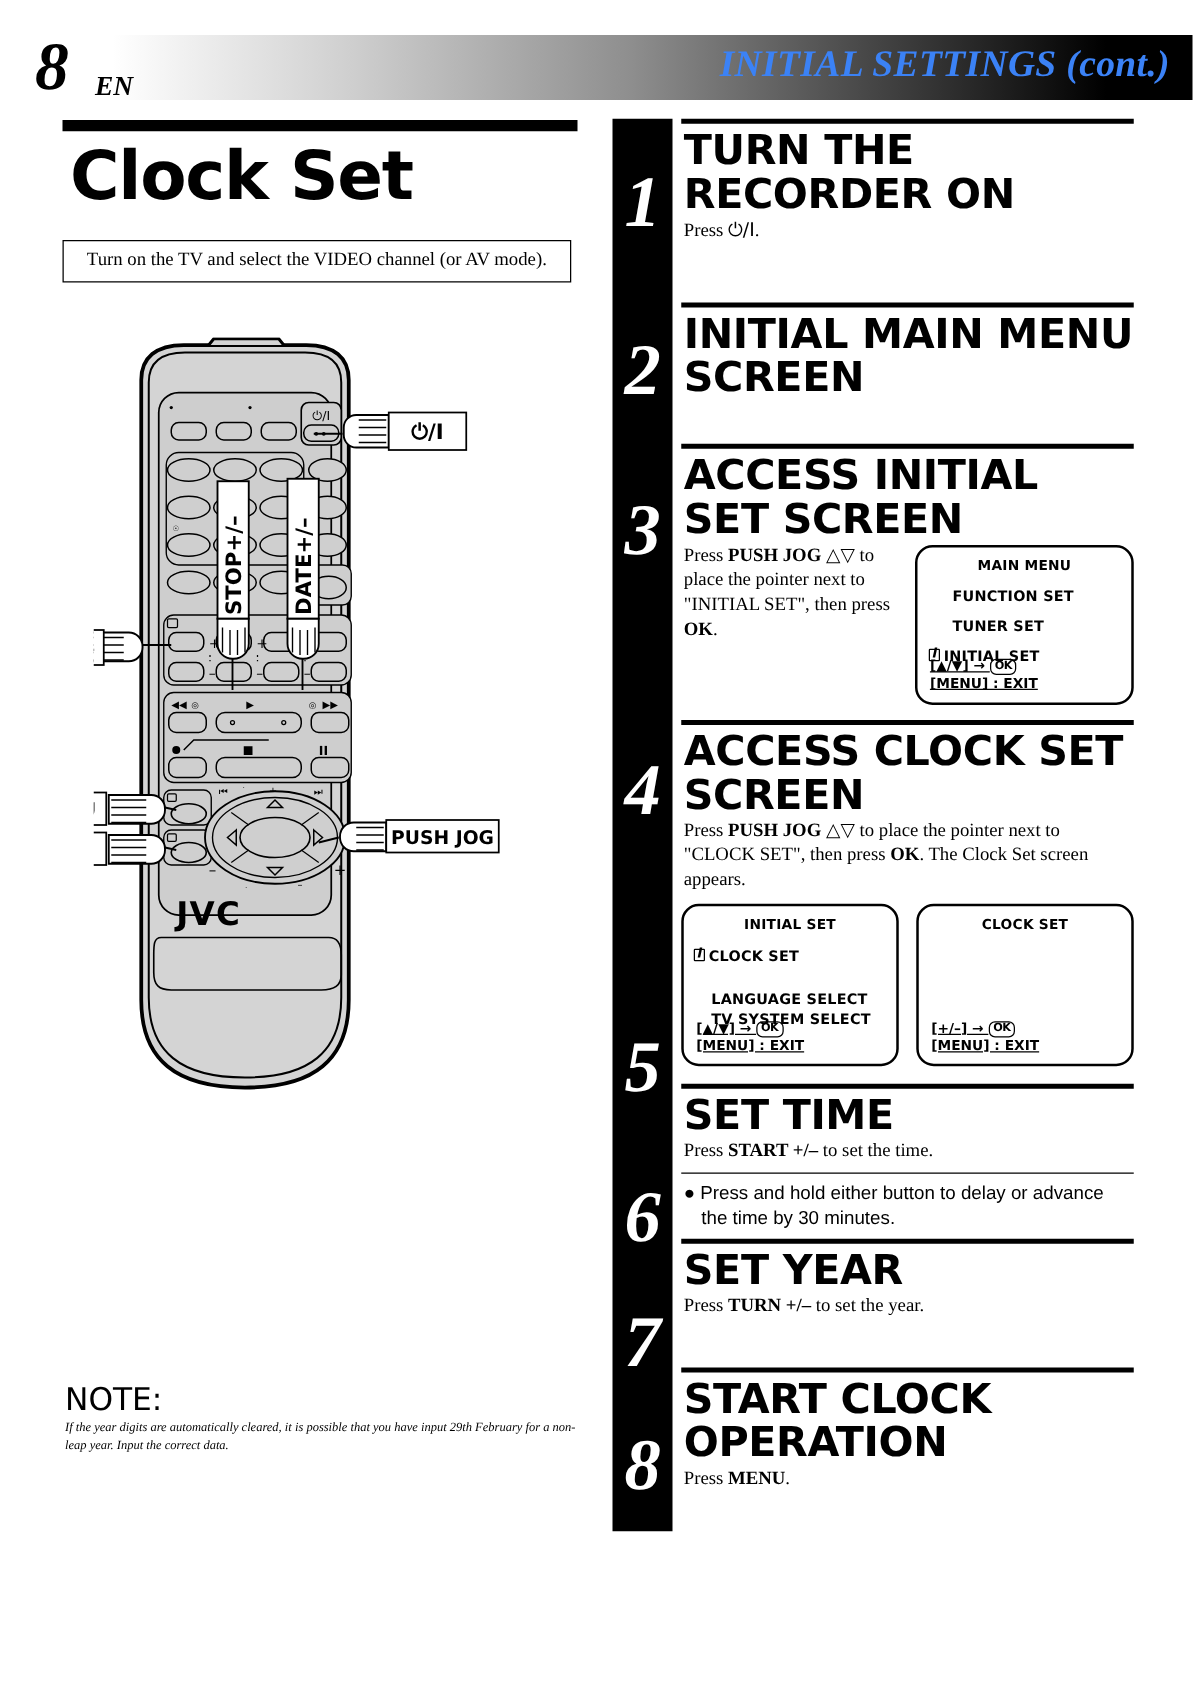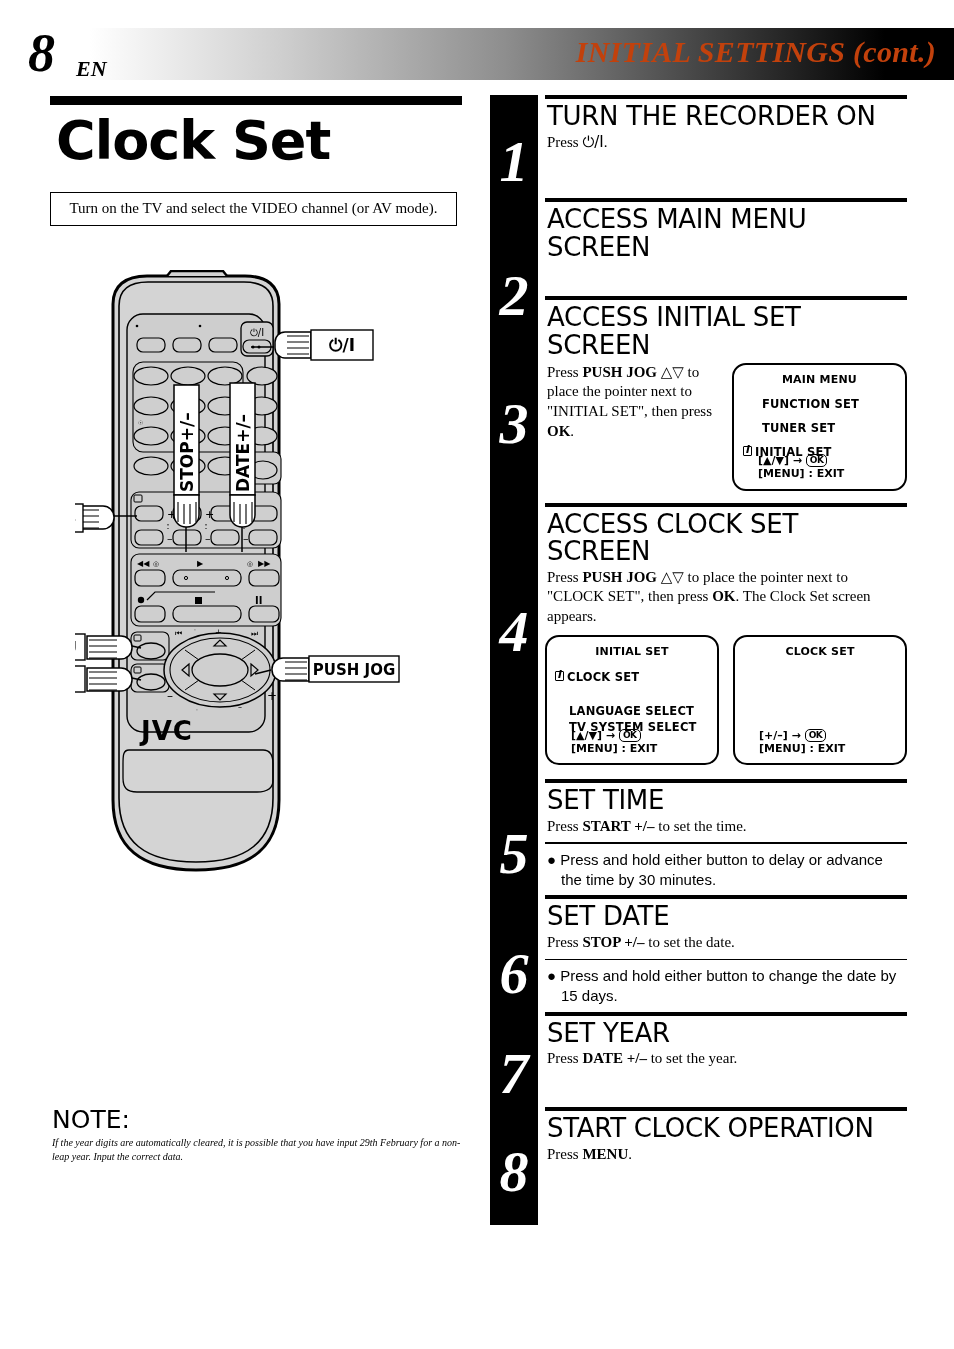--- a/index.html
+++ b/index.html
@@ -3,21 +3,21 @@
 <meta charset="utf-8">
 <style>
   html,body{margin:0;padding:0;background:#fff;}
   body{width:954px;height:1349px;position:relative;overflow:hidden;
        font-family:"Liberation Sans",sans-serif;color:#000;}
 
   
   #hdr{position:absolute;left:0;top:28px;width:954px;height:52px;}
   #hdr-grad{position:absolute;left:90px;top:0;width:864px;height:52px;
             background:linear-gradient(to right,#ffffff 0%,#cfcfcf 22%,#8e8e8e 48%,#3a3a3a 74%,#000000 92%,#000000 100%);}
-  #hdr-title{position:absolute;right:18px;top:7px;color:#c2410c;
+  #hdr-title{position:absolute;right:18px;top:7px;color:#3b82f6;
              font-family:"Liberation Serif",serif;font-style:italic;font-weight:bold;
              font-size:30px;letter-spacing:.3px;white-space:nowrap;}
   #pageno{position:absolute;left:28px;top:-2px;font-family:"Liberation Serif",serif;
           font-style:italic;font-weight:bold;font-size:54px;line-height:1;color:#000;}
   #pagelang{position:absolute;left:76px;top:28px;font-family:"Liberation Serif",serif;
             font-style:italic;font-weight:bold;font-size:22px;color:#000;}
 
   
   #left{position:absolute;left:50px;top:96px;width:418px;}
   #title-rule{height:9px;background:#000;width:412px;}
@@ -39,33 +39,33 @@
 
   
   #numbar{position:absolute;left:490px;top:95px;width:48px;height:1130px;background:#000;}
   .numitem{position:absolute;left:0;width:48px;text-align:center;color:#fff;
            font-family:"Liberation Serif",serif;font-style:italic;font-weight:bold;
            font-size:58px;line-height:1;}
   #steps{position:absolute;left:545px;top:95px;width:362px;}
   .step{position:relative;}
   .rule-thick{height:4px;background:#000;}
   .rule-thin{height:1.5px;background:#000;}
-  .sh{font-family:"DejaVu Sans",sans-serif;font-size:26px;font-weight:400;
+  .sh{font-family:"DejaVu Sans",sans-serif;font-size:33px;font-weight:700;
       line-height:1.06;margin:4px 0 1px 2px;letter-spacing:-.3px;}
   .sb{font-family:"Liberation Serif",serif;font-size:15px;line-height:1.32;margin:2px 0 0 2px;}
   .sb b{font-family:"Liberation Serif",serif;font-weight:bold;}
   .bullet{font-family:Liberation Sans, sans-serif;font-size:15px;line-height:1.32;
           margin:6px 0 6px 2px;padding-left:14px;text-indent:-14px;}
 
   
   .osd{border:2px solid #000;border-radius:14px;background:#fff;
        font-family:"DejaVu Sans",sans-serif;font-weight:bold;position:relative;}
   .osd-title{text-align:center;font-size:11px;letter-spacing:.2px;margin-top:8px;}
   .osd-item{font-size:11.5px;letter-spacing:.2px;}
-  .osd-foot{position:absolute;left:24px;bottom:8px;font-size:11px;line-height:1.2;}
+  .osd-foot{position:absolute;left:10px;bottom:8px;font-size:11px;line-height:1.2;text-decoration:underline;}
   .ptr{display:inline-block;width:11px;height:12px;position:relative;
        vertical-align:-2px;margin-right:1px;}
   .ptr i{position:absolute;left:0;top:0;width:9px;height:10px;border:1.6px solid #000;
          border-radius:1px;box-sizing:border-box;}
   .ptr u{position:absolute;left:4px;top:-1px;width:2px;height:8px;background:#000;
          transform:skewX(-12deg);}
   .okglyph{display:inline-block;border:1.4px solid #000;border-radius:5px;
            padding:0 3px;font-size:9px;line-height:11px;letter-spacing:-.5px;
            vertical-align:1px;}
   .screens{display:flex;gap:14px;margin-top:8px;}
@@ -307,21 +307,21 @@
 
   <div class="step">
     <div class="rule-thick"></div>
     <div class="sh">TURN THE RECORDER ON</div>
     <div class="sb"><span>Press </span><span class="pwr">⏻/I</span><span>.</span></div>
     <div style="height:46px"></div>
   </div>
 
   <div class="step">
     <div class="rule-thick"></div>
-    <div class="sh">ACCESS MAIN MENU SCREEN</div>
+    <div class="sh">INITIAL MAIN MENU SCREEN</div>
     <div style="height:34px"></div>
   </div>
 
   <div class="step">
     <div class="rule-thick"></div>
     <div class="sh">ACCESS INITIAL SET SCREEN</div>
     <div style="display:flex;gap:10px;align-items:flex-start;">
       <div class="sb" style="width:180px"><span>Press </span><b>PUSH JOG</b><span> △▽ to place the pointer next to "INITIAL SET", then press </span><b>OK</b><span>.</span></div>
 
       <div class="osd" style="width:176px;height:124px;margin-top:2px">
@@ -368,32 +368,25 @@
   </div>
 
   <div class="step">
     <div class="rule-thick"></div>
     <div class="sh">SET TIME</div>
     <div class="sb"><span>Press </span><b>START +/–</b><span> to set the time.</span></div>
     <div class="rule-thin" style="margin-top:6px"></div>
     <div class="bullet">●&nbsp;<span>Press and hold either button to delay or advance the time by 30 minutes.</span></div>
   </div>
 
-  <div class="step">
-    <div class="rule-thick"></div>
-    <div class="sh">SET DATE</div>
-    <div class="sb"><span>Press </span><b>STOP +/–</b><span> to set the date.</span></div>
-    <div class="rule-thin" style="margin-top:6px"></div>
-    <div class="bullet">●&nbsp;<span>Press and hold either button to change the date by 15 days.</span></div>
-  </div>
 
   <div class="step">
     <div class="rule-thick"></div>
     <div class="sh">SET YEAR</div>
-    <div class="sb"><span>Press </span><b>DATE +/–</b><span> to set the year.</span></div>
+    <div class="sb"><span>Press </span><b>TURN +/–</b><span> to set the year.</span></div>
     <div style="height:38px"></div>
   </div>
 
   <div class="step">
     <div class="rule-thick"></div>
     <div class="sh">START CLOCK OPERATION</div>
     <div class="sb"><span>Press </span><b>MENU</b><span>.</span></div>
     <div style="height:34px"></div>
   </div>
 

